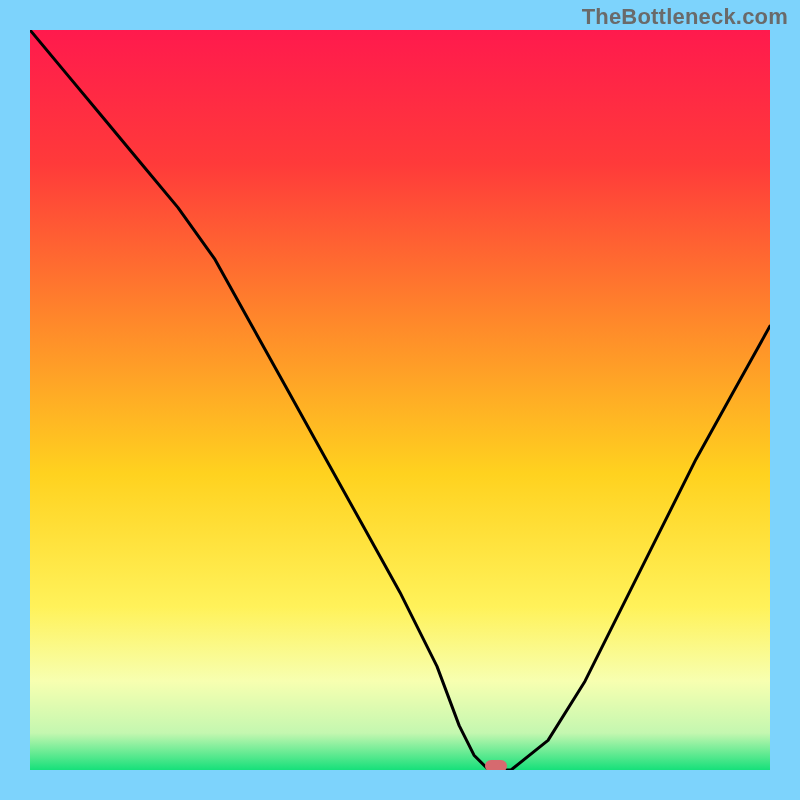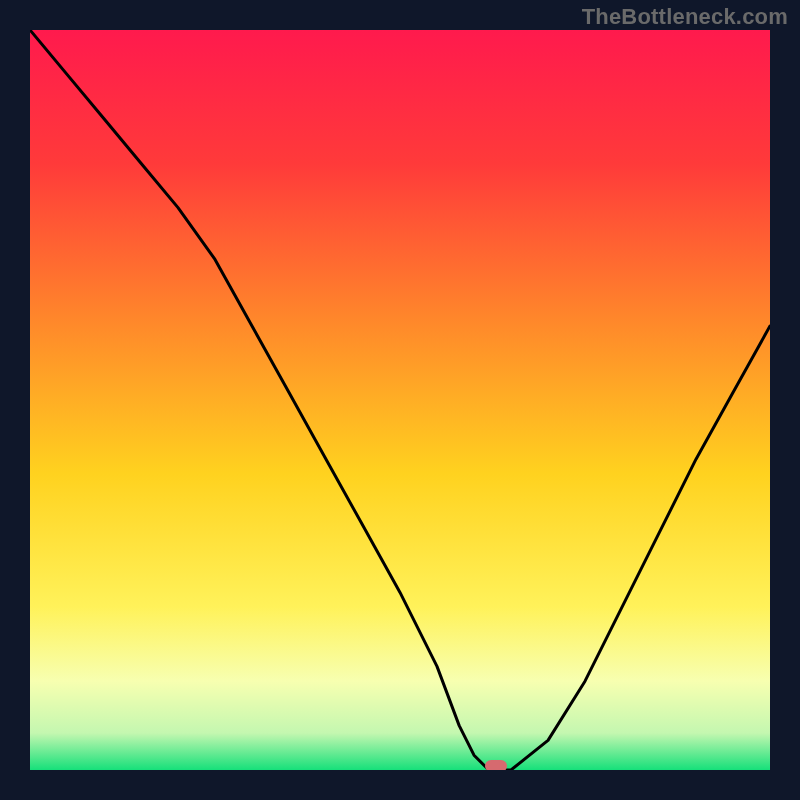--- a/index.html
+++ b/index.html
@@ -1,21 +1,21 @@
 <!DOCTYPE html>
 <html><head>
 <meta charset="utf-8">
 <style>
   * { margin: 0; padding: 0; box-sizing: border-box; }
   html, body { width: 800px; height: 800px; overflow: hidden; background: #000; }
   .frame {
     position: relative;
     width: 800px;
     height: 800px;
-    background: #0f172a;
+    background: #7dd3fc;
     text-align: right;
   }
   .watermark {
     position: absolute;
     top: 4px;
     right: 12px;
     font-family: Arial, Helvetica, sans-serif;
     font-size: 22px;
     font-weight: 600;
     color: #6a6a6a;

